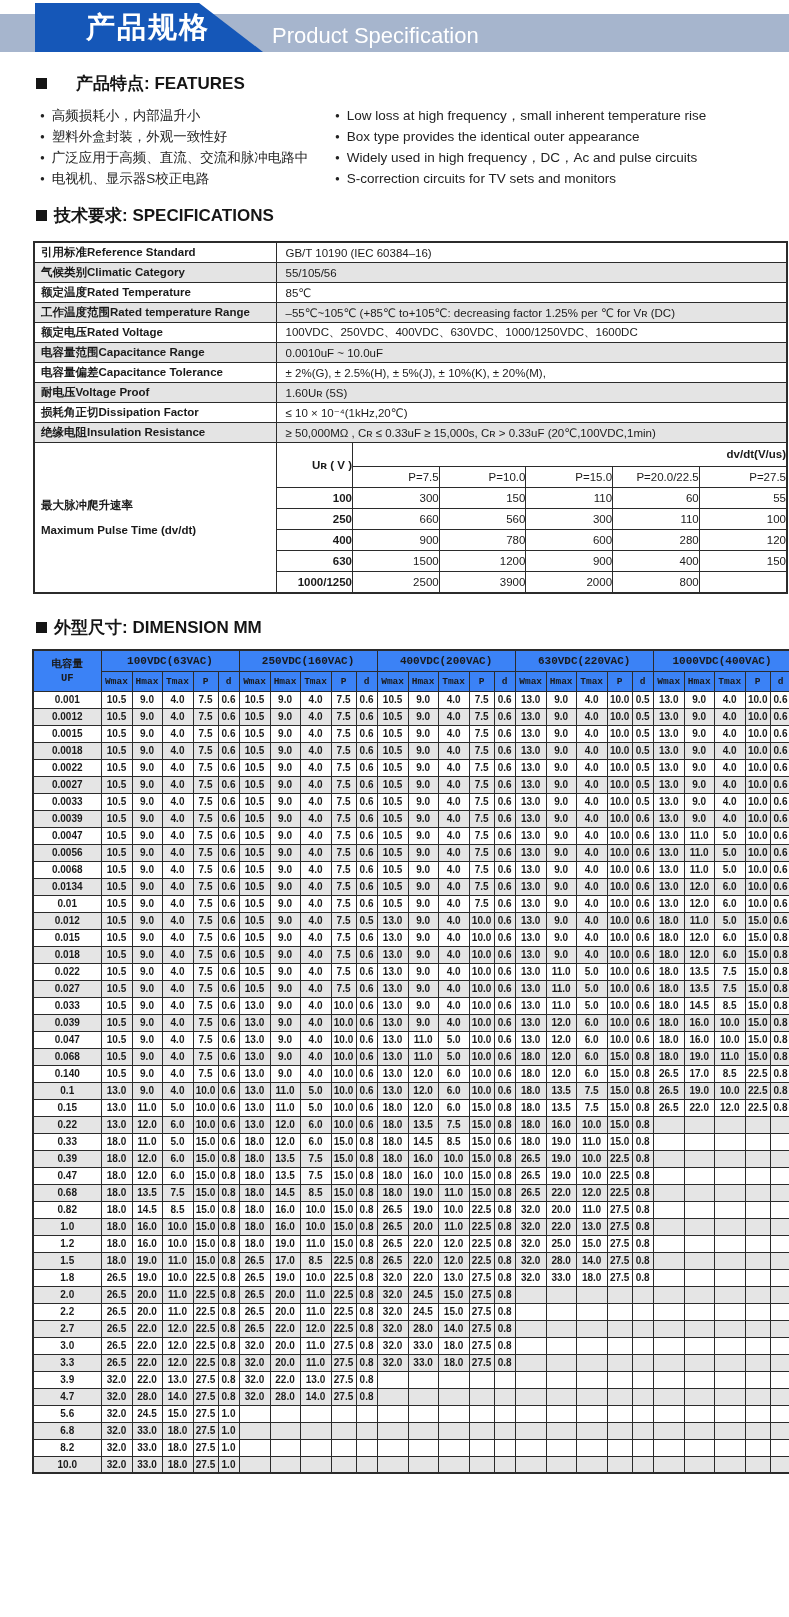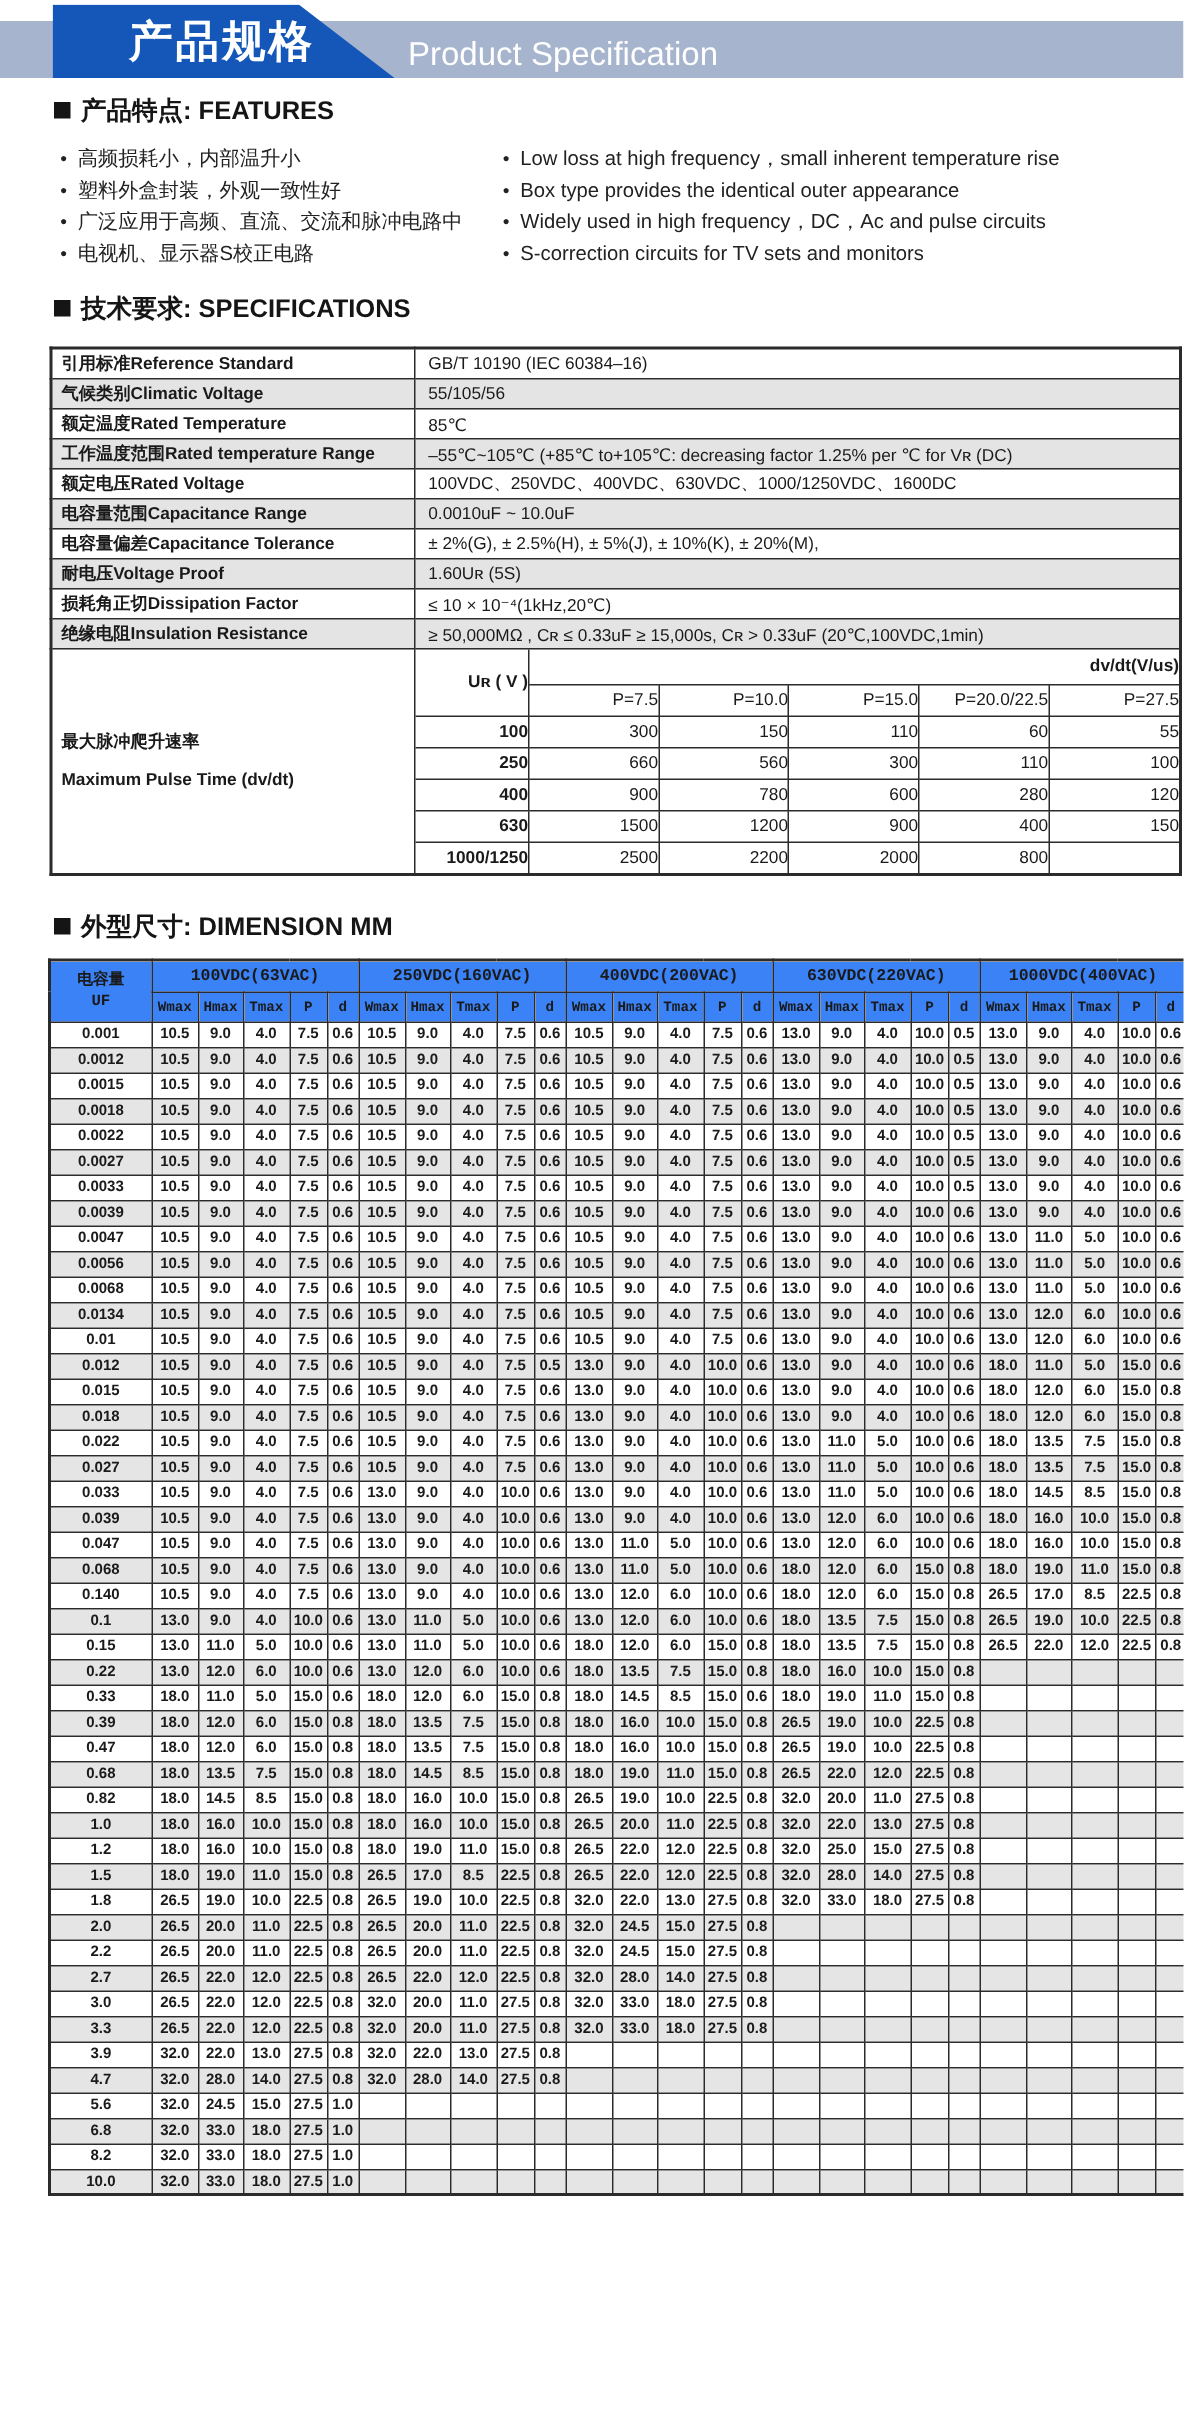--- a/index.html
+++ b/index.html
@@ -11,21 +11,21 @@
   .banner-band{position:absolute;left:0;top:14px;width:789px;height:38px;background:#a6b5cd;}
   .banner-flag{position:absolute;left:35px;top:3px;width:228px;height:49px;background:#1557b8;
                clip-path:polygon(0 0,72% 0,100% 100%,0 100%);}
   .banner-title{position:absolute;left:58px;top:8px;width:180px;text-align:center;
                 font-size:29px;font-weight:bold;color:#fff;letter-spacing:2px;}
   .banner-sub{position:absolute;left:272px;top:23px;font-size:22px;color:#fff;}
 
   
   .sec-head{display:flex;align-items:center;margin-left:36px;font-size:17px;font-weight:bold;color:#151515;}
   .sec-head .sq{width:11px;height:11px;background:#151515;margin-right:7px;flex:0 0 auto;}
-  .h-features{margin-top:10px;}
+  .h-features{margin-top:20px;gap:22px;}
   .h-specs{margin-top:15px;}
   .h-dims{margin-top:22px;}
 
   
   .features{display:flex;margin:10px 0 0 40px;}
   .feat-col{list-style:none;}
   .feat-col.cn{width:295px;}
   .feat-col.en{width:440px;}
   .feat-item{display:flex;align-items:flex-start;font-size:13.5px;line-height:21px;color:#222;}
   .feat-item .dot{font-size:8px;line-height:21px;margin-right:7px;flex:0 0 auto;}
@@ -118,21 +118,21 @@
   <span class="sq"></span>
   <span>技术要求: SPECIFICATIONS</span>
 </div>
 <table class="spec-table">
   <tbody>
       <tr>
         <td class="spec-label">引用标准Reference  Standard</td>
         <td class="spec-value">GB/T 10190 (IEC 60384–16)</td>
       </tr>
       <tr class="shade">
-        <td class="spec-label">气候类别Climatic  Voltage</td>
+        <td class="spec-label">气候类别Climatic  Category</td>
         <td class="spec-value">55/105/56</td>
       </tr>
       <tr>
         <td class="spec-label">额定温度Rated  Temperature</td>
         <td class="spec-value">85℃</td>
       </tr>
       <tr class="shade">
         <td class="spec-label">工作温度范围Rated temperature Range</td>
         <td class="spec-value">–55℃~105℃ (+85℃ to+105℃: decreasing factor 1.25% per ℃ for Vʀ (DC)</td>
       </tr>
@@ -207,21 +207,21 @@
                 <td class="ur-col">630</td>
                 <td>1500</td>
                 <td>1200</td>
                 <td>900</td>
                 <td>400</td>
                 <td>150</td>
               </tr>
               <tr>
                 <td class="ur-col">1000/1250</td>
                 <td>2500</td>
-                <td>2200</td>
+                <td>3900</td>
                 <td>2000</td>
                 <td>800</td>
                 <td></td>
               </tr>
             </tbody>
           </table>
         </td>
       </tr>
     </tbody>
 </table>

